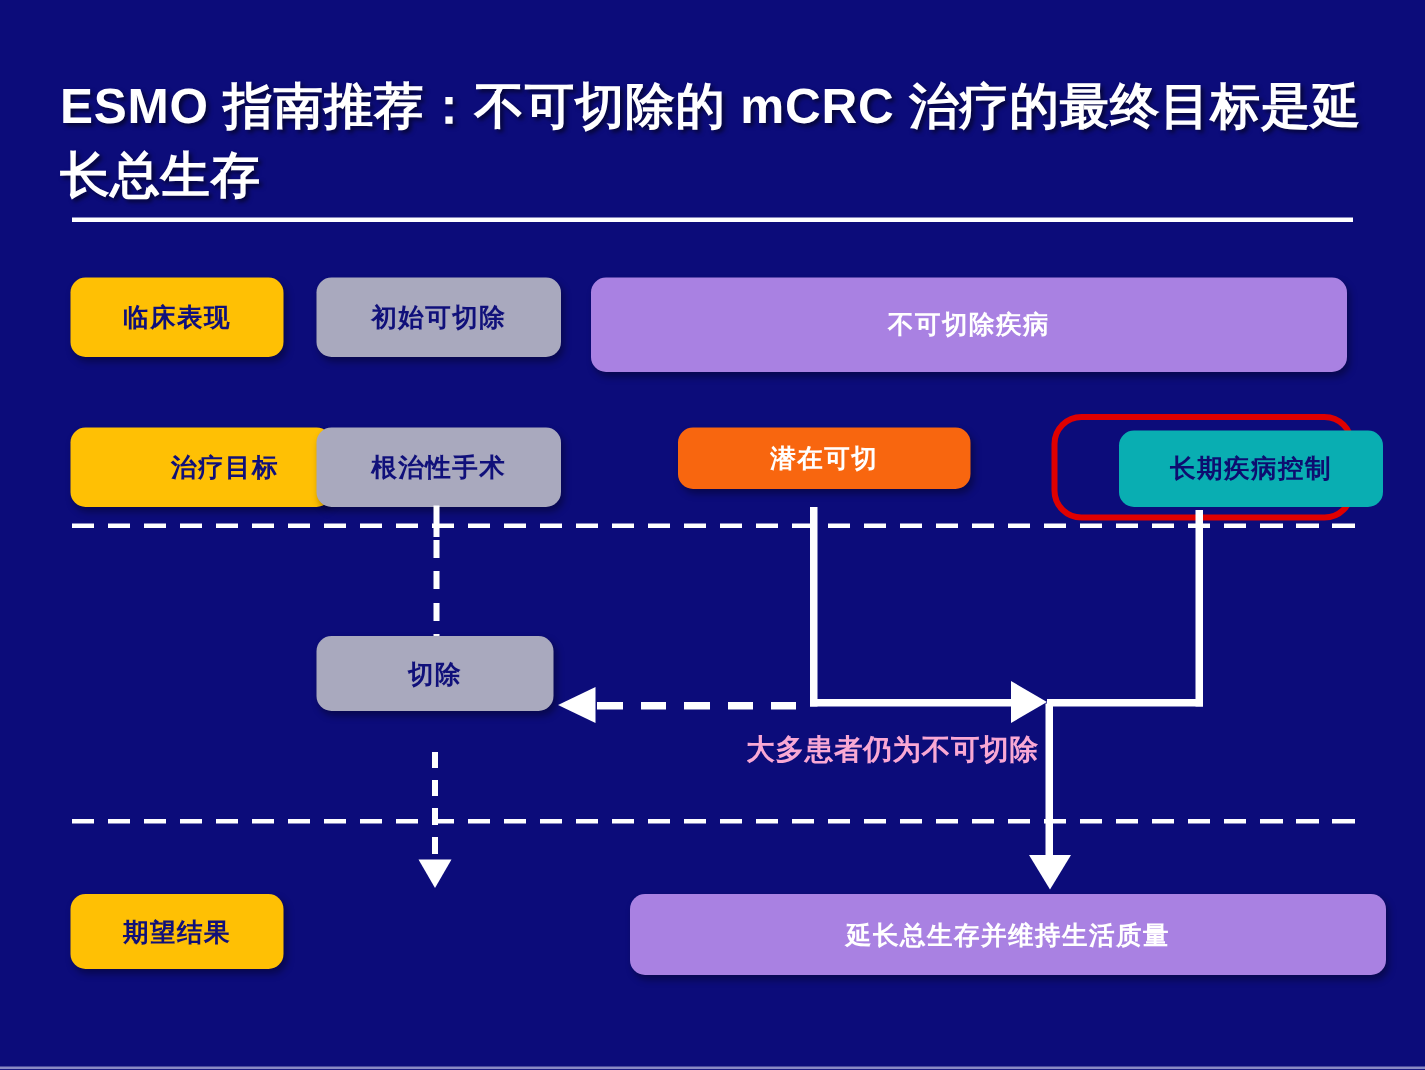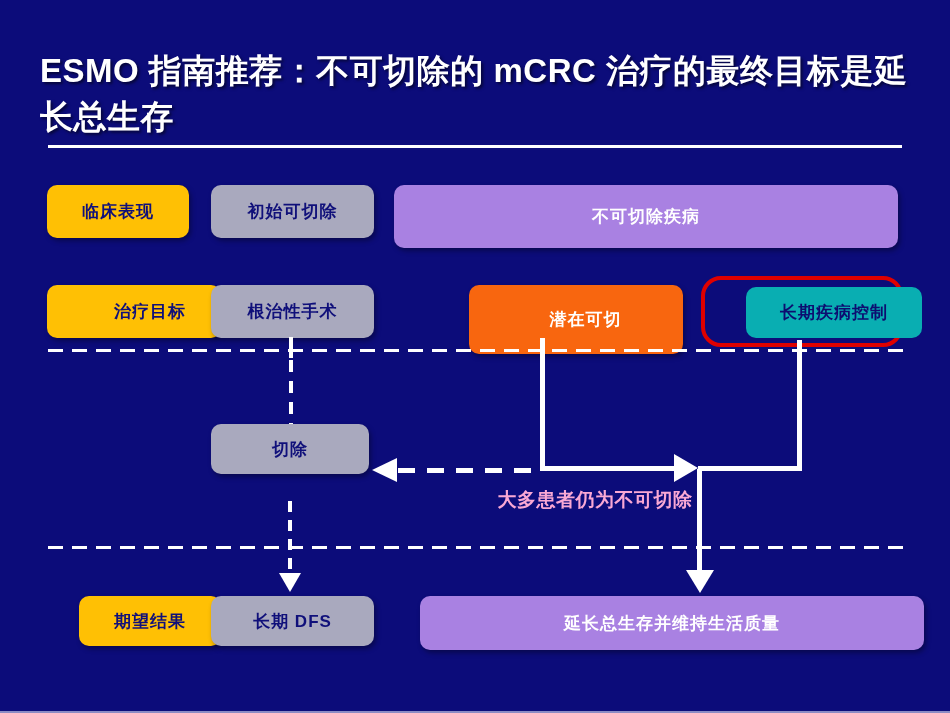--- a/index.html
+++ b/index.html
@@ -29,30 +29,30 @@
   .orange{background:#F8660F;color:#FFFFFF;}
   .teal{background:#09AEB2;color:#0D0D70;margin-left:33px;}
 
   
   .b-clinical{left:47px;top:185px;width:142px;height:53px;}
   .b-init{left:211px;top:185px;width:163px;height:53px;}
   .b-unres{left:394px;top:185px;width:504px;height:63px;}
   
   .b-goal{left:47px;top:285px;width:142px;height:53px;padding-left:32px;}
   .b-surgery{left:211px;top:285px;width:163px;height:53px;}
-  .b-potres{left:469px;top:285px;width:195px;height:69px;padding-left:19px;}
+  .b-potres{left:452px;top:285px;width:195px;height:41px;}
   .b-control{left:713px;top:287px;width:176px;height:51px;box-shadow:none;}
   .red-outline{
     position:absolute;left:701px;top:276px;width:202px;height:71px;
     border:4px solid #DF0000;border-radius:20px;box-sizing:border-box;
   }
   
   .b-resection{left:211px;top:424px;width:158px;height:50px;}
   
-  .b-outcome{left:47px;top:596px;width:142px;height:50px;margin-left:32px;}
+  .b-outcome{left:47px;top:596px;width:142px;height:50px;}
   .b-dfs{left:211px;top:596px;width:163px;height:50px;}
   .b-os{left:394px;top:596px;width:504px;height:54px;margin-left:26px;}
 
   
   .divider{
     position:absolute;left:48px;width:856px;height:3px;
     background:repeating-linear-gradient(90deg,#FFFFFF 0 15px,transparent 15px 24px);
   }
   .divider-1{top:349px;}
   .divider-2{top:546px;}
@@ -161,21 +161,18 @@
     <span>切除</span>
   </div>
   <div class="annotation">大多患者仍为不可切除</div>
 
   <div class="l6-dash"></div>
   <div class="l6-head"></div>
 
   <div class="box yellow b-outcome">
     <span>期望结果</span>
   </div>
-  <div class="box gray b-dfs">
-    <span>长期 DFS</span>
-  </div>
   <div class="box purple b-os">
     <span>延长总生存并维持生活质量</span>
   </div>
 
   <div class="bottom-strip"></div>
 </div>
 
 </body></html>

